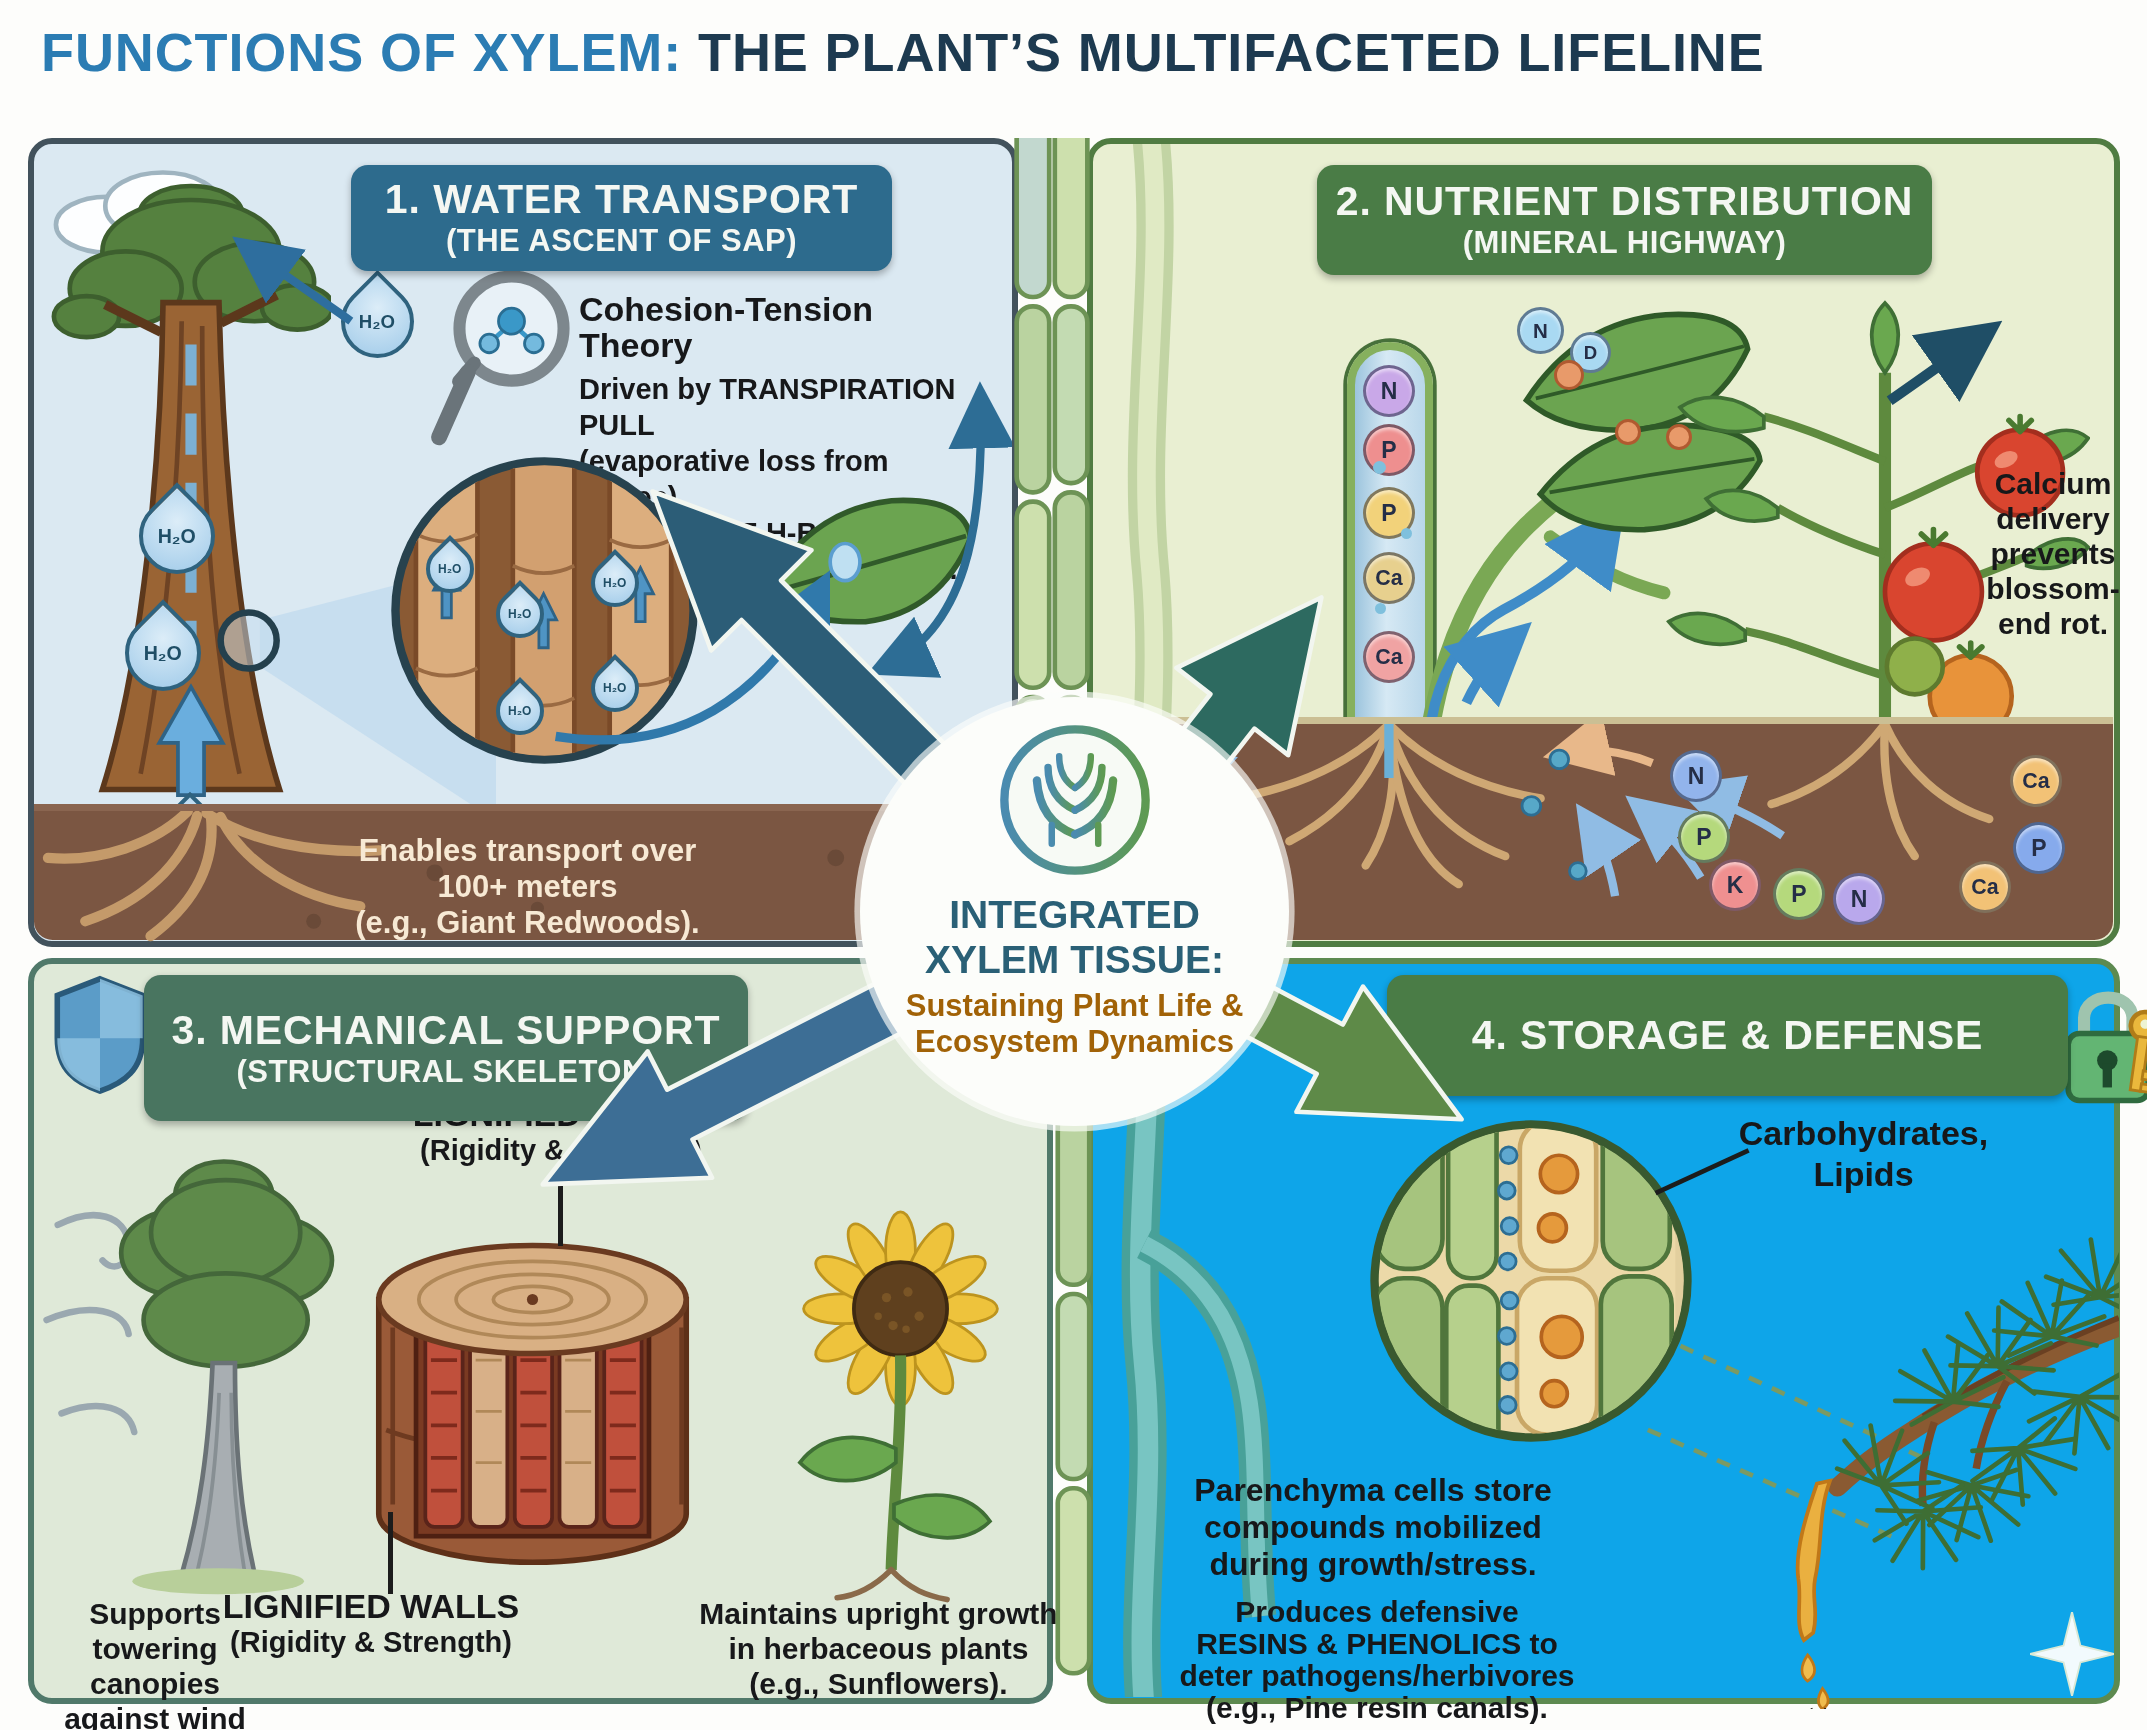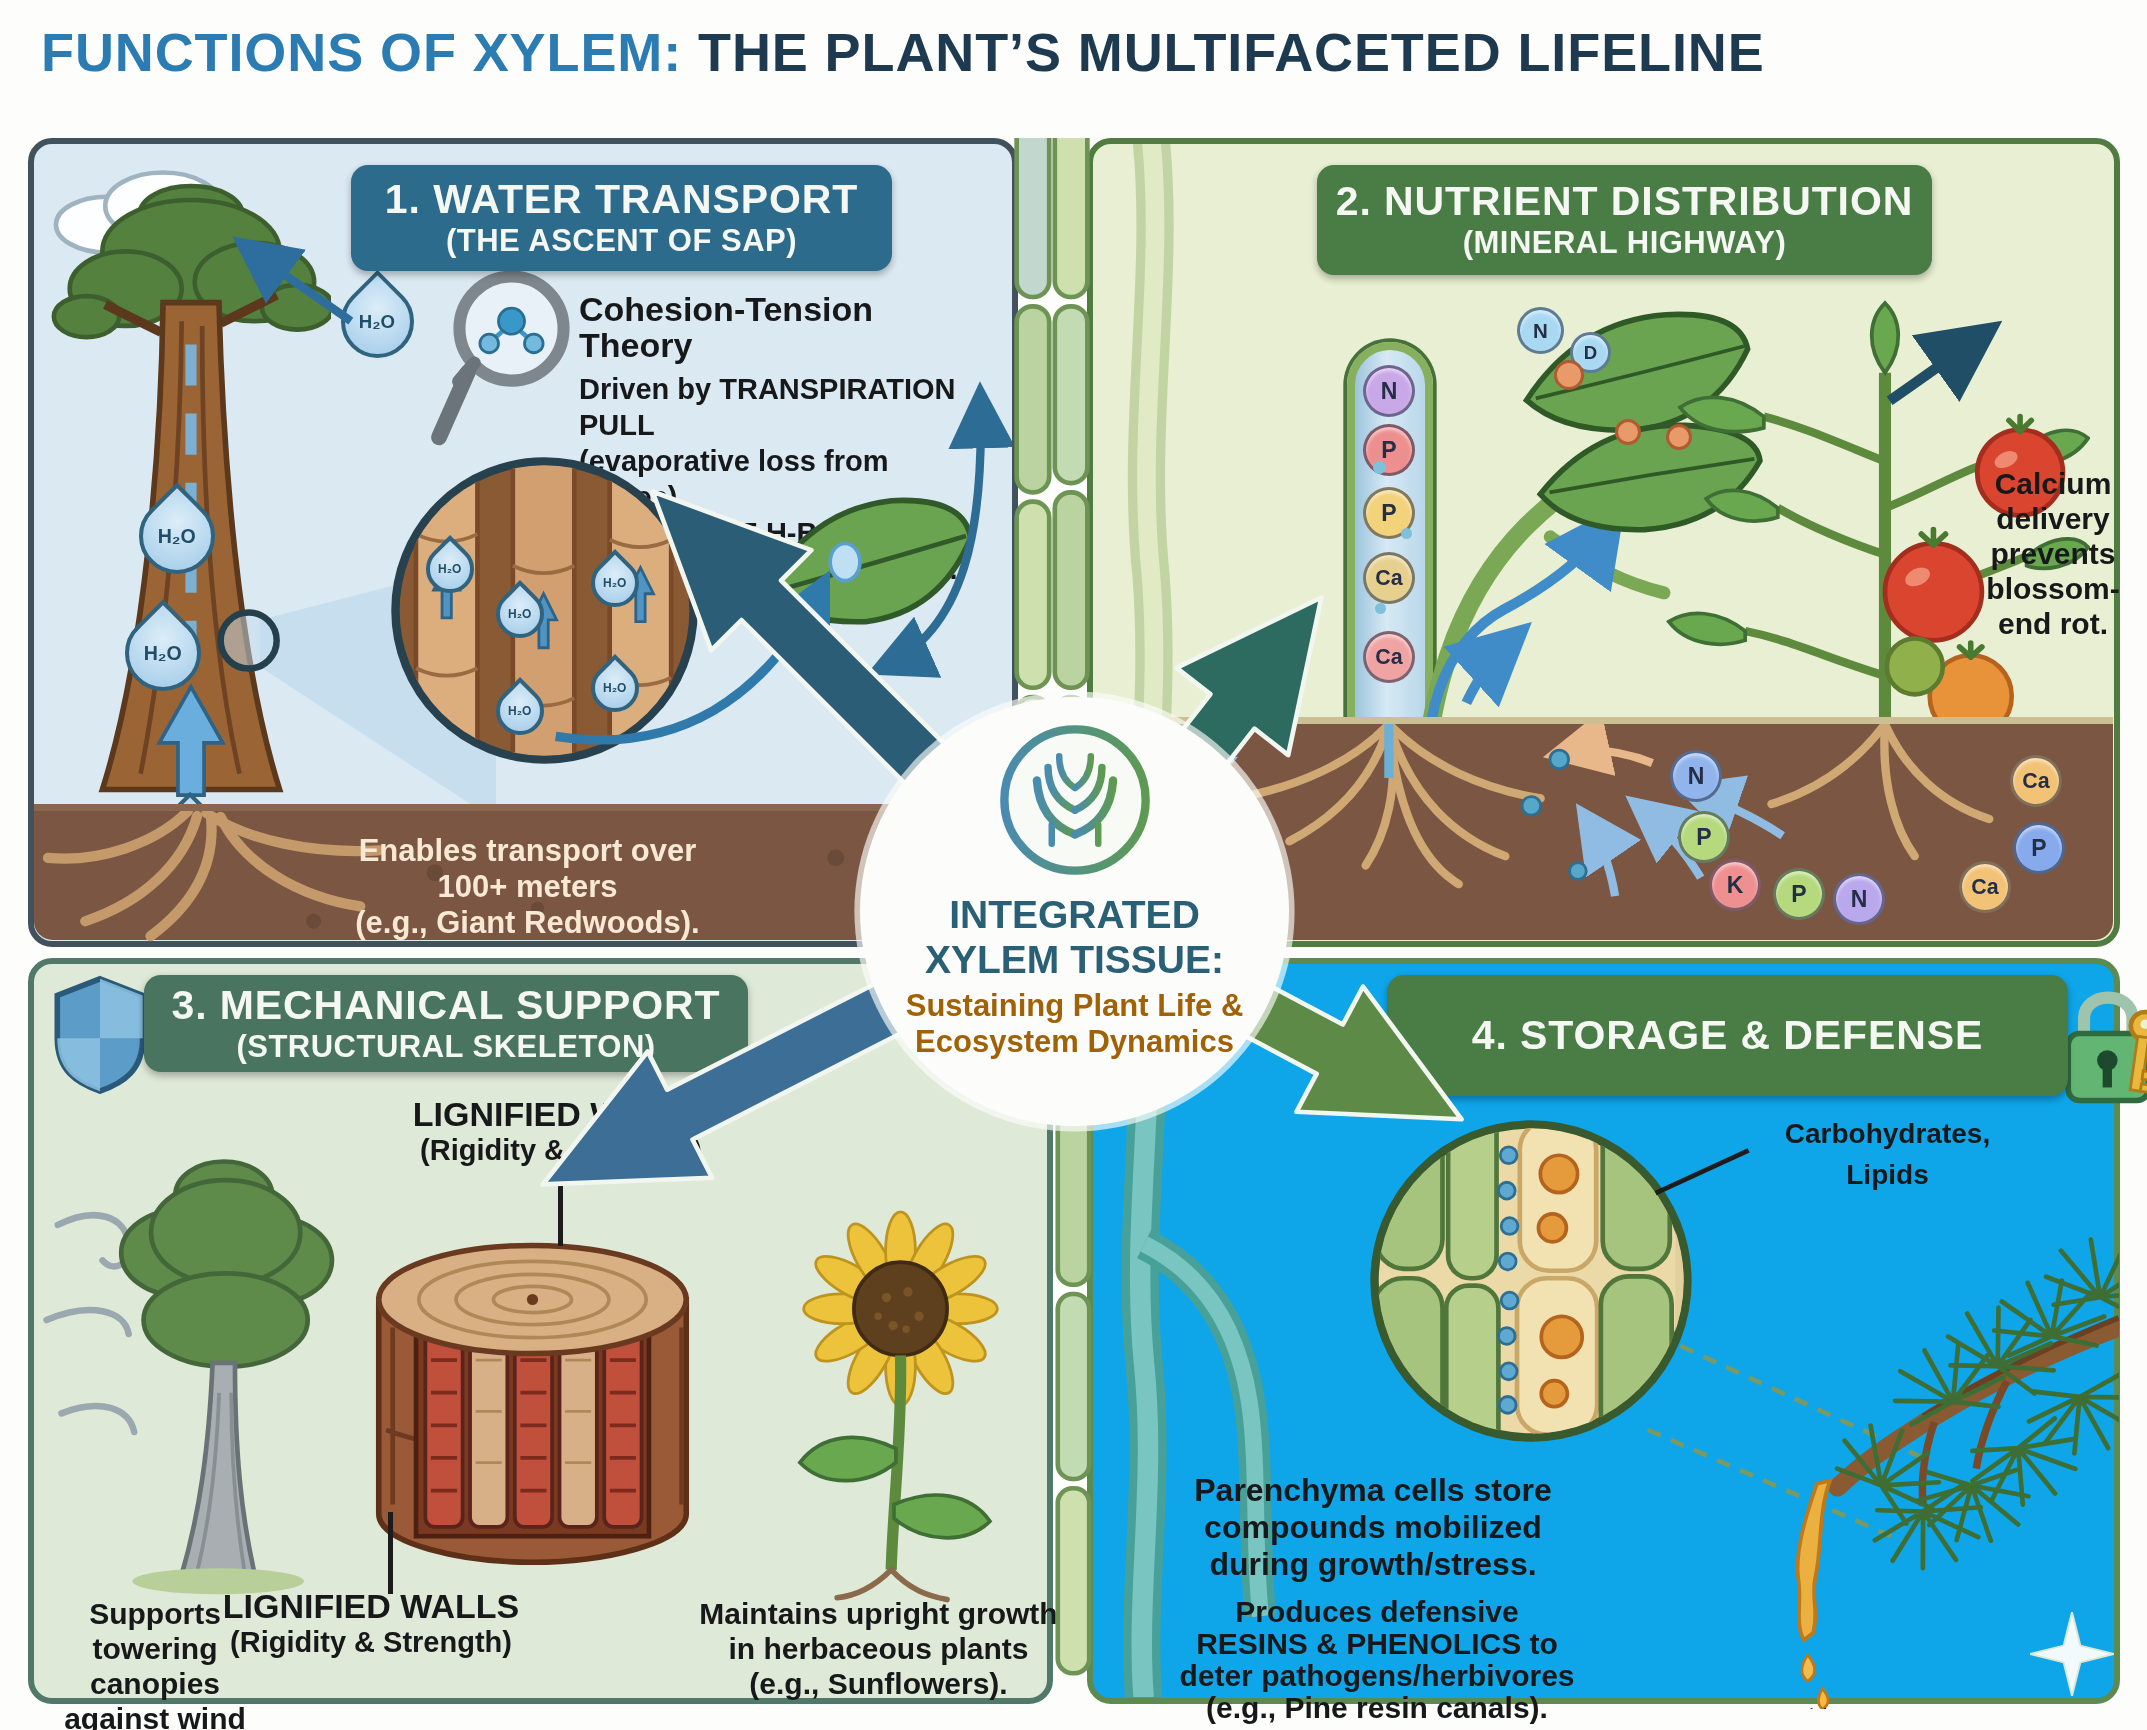--- a/index.html
+++ b/index.html
@@ -375,21 +375,21 @@
       <div class="qh2">(MINERAL HIGHWAY)</div>
     </div>
   </section>
 
   <section class="panel" id="q3">
     <svg class="abs" style="left:14px;top:9.3px;width:104px;height:123px" viewBox="0 0 112 132">
       <path d="M56,6 L102,24 V70 C102,104 82,118 56,127 C30,118 10,104 10,70 V24 Z" fill="#5b9cc8" stroke="#2a5a7a" stroke-width="6"></path>
       <path d="M56,6 L102,24 V70 H56 Z" fill="#8ec2e0" opacity=".85"></path>
       <path d="M56,70 H10 C10,104 30,118 56,127 Z" fill="#8ec2e0" opacity=".85"></path>
     </svg>
-    <div class="qheader hq3" style="left:110px;top:11.2px;width:604px;height:97px">
+    <div class="qheader hq3" style="left:110px;top:11.2px;width:604px;height:146px">
       <div class="qh1">3. MECHANICAL SUPPORT</div>
       <div class="qh2">(STRUCTURAL SKELETON)</div>
     </div>
 
     <svg class="abs" style="left:4.7px;top:149px;width:308px;height:485px" viewBox="0 0 330 520">
       <g stroke="#9aa8b0" stroke-width="7" fill="none" stroke-linecap="round">
         <path d="M20,120 C60,100 92,110 96,140 C99,162 80,172 68,158"></path>
         <path d="M8,222 C55,202 92,212 96,237"></path>
         <path d="M24,322 C66,306 96,316 102,342"></path>
       </g>
@@ -540,21 +540,21 @@
       </g>
     </svg>
 
     <svg class="abs" style="left:522px;top:354px;width:336px;height:261px" viewBox="0 0 360 280">
       <path d="M70,30 L330,150 M35,120 L310,240" stroke="#7b9a63" stroke-width="5" stroke-dasharray="15 12" fill="none"></path>
     </svg>
 
     <svg class="abs" style="left:557px;top:175px;width:107px;height:61px" viewBox="0 0 115 65">
       <path d="M6,58 L106,12" stroke="#1c1c1c" stroke-width="5"></path>
     </svg>
-    <div class="tb ctext" style="left:636px;top:149px;width:317px;font-size:28px;line-height:41px">
+    <div class="tb ctext" style="left:612px;top:149px;width:317px;font-size:34px;line-height:41px">
       <div class="b">Carbohydrates,</div>
       <div class="b">Lipids</div>
     </div>
 
     <svg class="abs" style="left:597px;top:214px;width:429px;height:531px" viewBox="0 0 460 570">
       <defs>
         <g id="tuft" stroke="#3e6e34" stroke-width="5" stroke-linecap="round">
           <path d="M0,0 L-58,-22 M0,0 L-42,-50 M0,0 L-10,-62 M0,0 L26,-55 M0,0 L52,-34 M0,0 L60,-6 M0,0 L44,22 M0,0 L-50,8"></path>
         </g>
       </defs>

